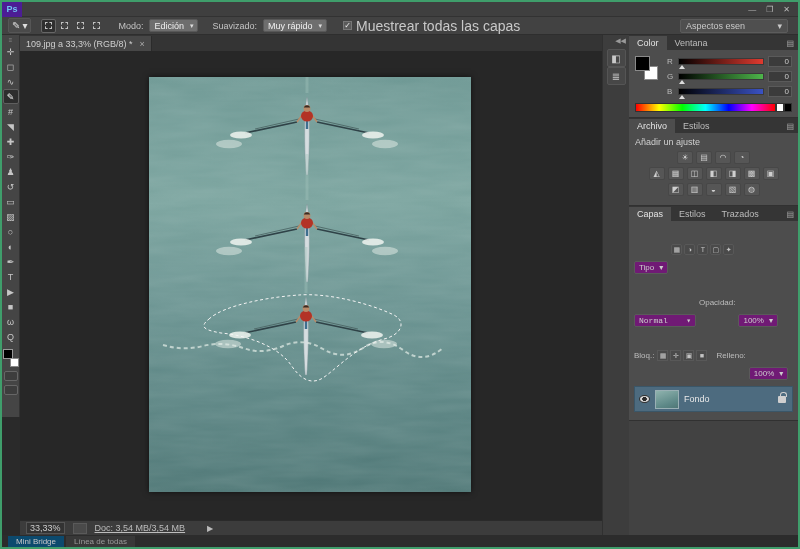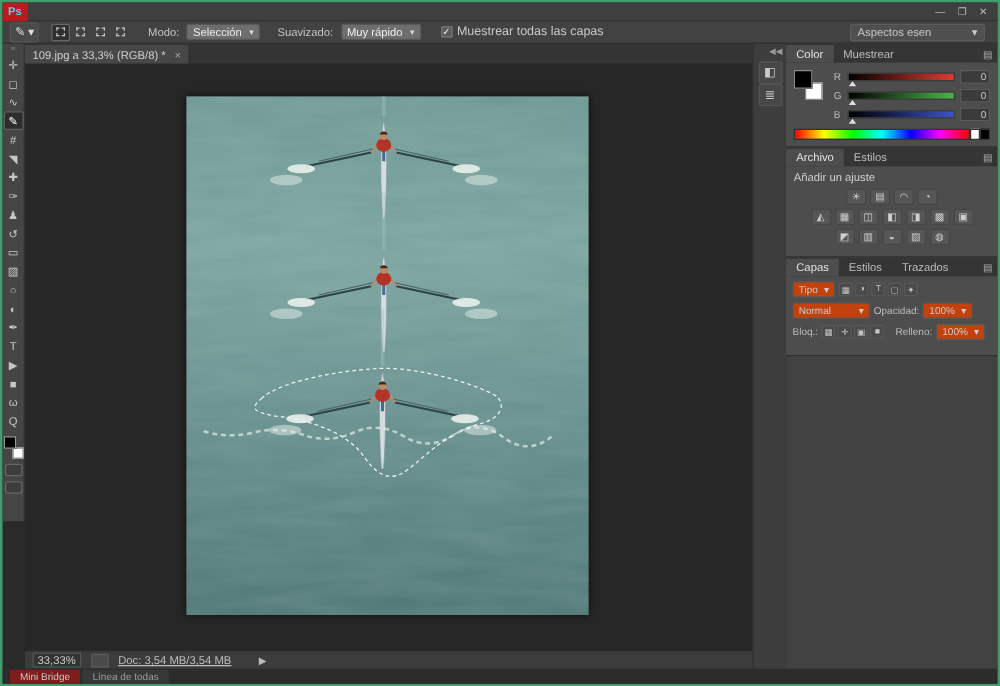--- a/index.html
+++ b/index.html
@@ -1,24 +1,24 @@
 <!DOCTYPE html>
 <html><head>
 <meta charset="utf-8">
 <style>
   * { margin:0; padding:0; box-sizing:border-box; }
   html,body { width:800px; height:549px; background:#222; }
   body { font-family:"Liberation Sans", sans-serif; }
   #frame { position:relative; width:800px; height:549px; border:2px solid #3f9e6b; background:#2a2a2a; overflow:hidden; }
   .abs { position:absolute; }
-  .txt { color:#c9c9c9; font-size:10px; }
+  .txt { color:#c9c9c9; font-size:14px; }
 
   
   #menubar { left:0; top:0; width:796px; height:15px; background:#3f3f3f; border-bottom:1px solid #323232; display:flex; align-items:center; }
-  #ps-logo { width:20px; height:15px; background:#b91c1c; color:#6fc1f0; font-size:9px; font-weight:bold; display:flex; align-items:center; justify-content:center; }
+  #ps-logo { width:20px; height:15px; background:#4c1d95; color:#6fc1f0; font-size:9px; font-weight:bold; display:flex; align-items:center; justify-content:center; }
   #menu-items { display:flex; margin-left:6px; }
   .menu-item { color:#cccccc; font-size:9px; padding:0 7px; line-height:15px; cursor:default; }
   #win-controls { margin-left:auto; display:flex; gap:10px; padding-right:8px; color:#bbb; font-size:8px; }
   #win-controls span { cursor:default; }
 
   
   #optionsbar { left:0; top:15px; width:796px; height:18px; background:#424242; border-bottom:1px solid #2e2e2e; display:flex; align-items:center; gap:6px; padding-left:6px; }
   .tool-preset { display:flex; align-items:center; gap:2px; color:#ddd; font-size:10px; padding:1px 3px; border:1px solid #565656; border-radius:2px; background:#4a4a4a; }
   .combine-group { display:flex; gap:1px; margin-left:4px; }
   .combine-btn { width:15px; height:14px; border-radius:2px; display:flex; align-items:center; justify-content:center; }
@@ -50,21 +50,21 @@
 
   
   #statusbar { left:18px; top:518px; width:582px; height:15px; background:#3c3c3c; border-top:1px solid #2a2a2a; display:flex; align-items:center; gap:8px; padding-left:6px; }
   #zoom-field { background:#333; border:1px solid #555; color:#ccc; font-size:9px; padding:0 3px; height:12px; line-height:11px; }
   .status-icon { width:14px; height:11px; background:#4a4a4a; border:1px solid #5a5a5a; }
   #doc-size { color:#bdbdbd; font-size:9px;text-decoration:underline; }
   #status-arrow { color:#bbb; font-size:8px; margin-left:14px; }
 
   
   #bottomstrip { left:0; top:533px; width:796px; height:12px; background:#2c2c2c; display:flex; align-items:center; gap:2px; padding-left:6px; }
-  .bottom-tab { font-size:8px; color:#c8c8c8; background:#7f1d1d; padding:0 8px; height:11px; line-height:11px; }
+  .bottom-tab { font-size:8px; color:#c8c8c8; background:#0c4a6e; padding:0 8px; height:11px; line-height:11px; }
   .bottom-tab.inactive { background:#383838; color:#9a9a9a; }
 
   
   #icondock { left:600px; top:33px; width:27px; height:500px; background:#3d3d3d; border-left:1px solid #303030; display:flex; flex-direction:column; align-items:center; padding-top:2px; gap:4px; }
   #icondock .collapse { color:#999; font-size:7px; align-self:flex-end; margin-right:3px; }
   .dock-icon { width:19px; height:18px; background:#474747; border:1px solid #555; border-radius:2px; color:#c9c9c9; font-size:10px; display:flex; align-items:center; justify-content:center; }
 
   #paneldock { left:627px; top:33px; width:169px; height:500px; background:#424242; }
   .panel-tabs { display:flex; align-items:flex-end; background:#353535; height:15px; position:relative; }
   .panel-tab { font-size:9px; color:#bdbdbd; padding:0 8px; height:14px; line-height:14px; background:transparent; }
@@ -94,21 +94,21 @@
 
   
   #adj-body { padding:4px 6px 6px 6px; }
   #adj-header { color:#d0d0d0; font-size:9px; margin-bottom:4px; }
   .adj-row { display:flex; justify-content:center; gap:3px; margin-bottom:3px; }
   .adj-icon { width:16px; height:13px; background:#565656; border:1px solid #474747; border-radius:2px; color:#cfcfcf; font-size:8px; display:flex; align-items:center; justify-content:center; }
 
   
   #layers-body { padding:4px 5px 8px 5px; }
   .lyr-row { display:flex; align-items:center; gap:3px; margin-bottom:4px; }
-  .lyr-drop { background:#c2410c; border:1px solid #5a5a5a; border-radius:2px; color:#ccc; font-size:8px; padding:0 4px; height:13px; line-height:12px; display:flex; align-items:flex-start; gap:5px; }
+  .lyr-drop { background:#701a75; border:1px solid #5a5a5a; border-radius:2px; color:#ccc; font-size:8px; padding:0 4px; height:13px; line-height:12px; display:flex; align-items:flex-start; gap:5px;margin-top:36px; }
   .lyr-filter-icon { width:13px; height:12px; background:#4a4a4a; border:1px solid #585858; border-radius:2px; color:#c3c3c3; font-size:8px; display:flex; align-items:center; justify-content:center; }
   .lyr-label { color:#bdbdbd; font-size:8px; }
   .lock-icons { display:flex; gap:2px; }
   .lock-icons span { width:11px; height:11px; background:#4a4a4a; border:1px solid #585858; color:#c3c3c3; font-size:7px; display:flex; align-items:center; justify-content:center; }
   #layer-row { background:#4d6b7f; border:1px solid #3a5668; height:26px; display:flex; align-items:center; gap:5px; padding:0 4px; margin-top:6px; }
   #eye-icon { width:11px; height:8px; border-radius:50%; background:radial-gradient(circle at 50% 50%, #2b2b2b 0 2px, #d8d8d8 2.5px); border:1px solid #333; }
   #layer-thumb { width:24px; height:19px; border:1px solid #9ab0b5; background:linear-gradient(160deg,#8fb3ae,#5d8887 70%,#4f7776); }
   #layer-name { color:#e8e8e8; font-size:9px; flex:1; }
   #layer-lock { position:relative; width:8px; height:7px; background:#cfcfcf; border-radius:1px; margin-right:2px; }
   #layer-lock::before { content:""; position:absolute; left:1.5px; top:-4px; width:5px; height:4px; border:1px solid #cfcfcf; border-bottom:none; border-radius:3px 3px 0 0; }
@@ -141,21 +141,21 @@
         </div>
       <div class="combine-btn">
           <span class="sq"></span>
         </div>
       <div class="combine-btn">
           <span class="sq"></span>
         </div>
     </div>
     <span class="opt-label">Modo:</span>
     <div class="opt-select">
-      <span>Selección</span>
+      <span>Edición</span>
         <span class="car">▾</span>
     </div>
     <span class="opt-label">Suavizado:</span>
     <div class="opt-select">
       <span>Muy rápido</span>
         <span class="car">▾</span>
     </div>
     <div class="opt-check">
       <span class="box">✓</span>
       <span class="txt">Muestrear todas las capas</span>
@@ -264,21 +264,21 @@
     <div id="dock-icons">
         <div class="dock-icon">◧</div>
         <div class="dock-icon">≣</div>
       </div>
   </div>
 
   <div id="paneldock" class="abs">
 
     <div class="panel-tabs">
       <span class="panel-tab active">Color</span>
-      <span class="panel-tab">Muestrear</span>
+      <span class="panel-tab">Ventana</span>
       <span class="panel-menu">▤</span>
     </div>
     <div class="panel-body" id="color-body">
       <div id="color-main">
         <div id="color-swatches">
           <div id="cp-bg"></div>
           <div id="cp-fg"></div>
         </div>
         <div id="slider-rows">
             <div class="slider-row">
@@ -358,21 +358,21 @@
         </div>
         <div id="filter-icons" class="lock-icons">
             <span class="lyr-filter-icon">▦</span>
             <span class="lyr-filter-icon">◑</span>
             <span class="lyr-filter-icon">T</span>
             <span class="lyr-filter-icon">▢</span>
             <span class="lyr-filter-icon">✦</span>
           </div>
       </div>
       <div class="lyr-row">
-        <div class="lyr-drop" style="width:62px; justify-content:space-between;">
+        <div class="lyr-drop" style="width:62px; justify-content:space-between;font-family:Liberation Mono, monospace;">
           <span>Normal</span>
             <span>▾</span>
         </div>
         <span class="lyr-label">Opacidad:</span>
         <div class="lyr-drop">
           <span>100%</span>
             <span>▾</span>
         </div>
       </div>
       <div class="lyr-row">
@@ -382,15 +382,21 @@
             <span>✛</span>
             <span>▣</span>
             <span>■</span>
           </div>
         <span class="lyr-label" style="margin-left:6px;">Relleno:</span>
         <div class="lyr-drop">
           <span>100%</span>
             <span>▾</span>
         </div>
       </div>
+      <div id="layer-row">
+        <span id="eye-icon"></span>
+        <span id="layer-thumb"></span>
+        <span id="layer-name">Fondo</span>
+        <span id="layer-lock"></span>
+      </div>
     </div>
   </div>
 </div>
 
 </body></html>

